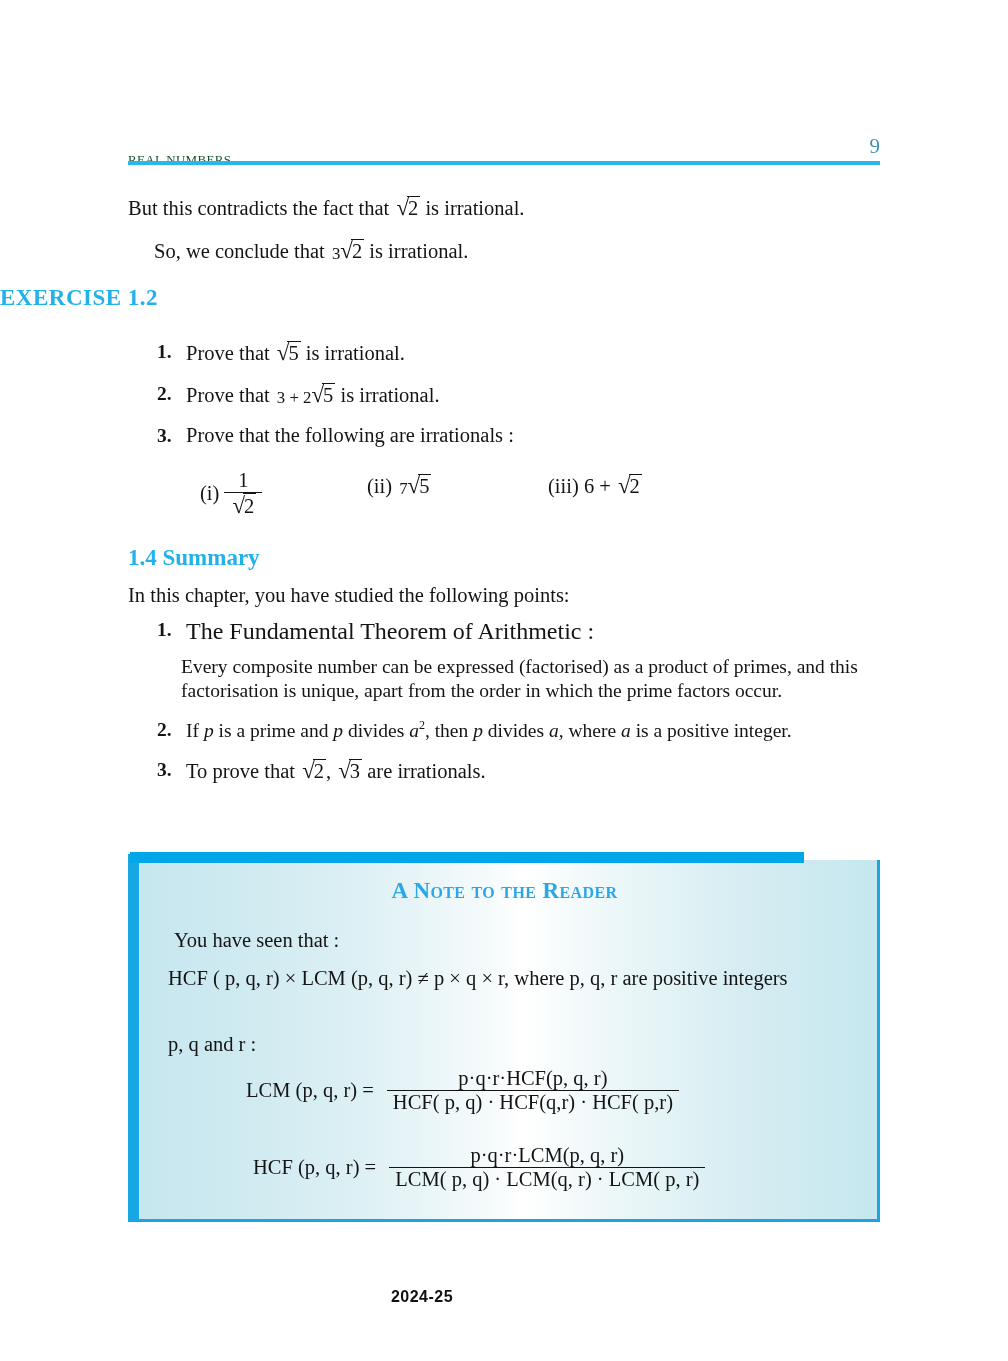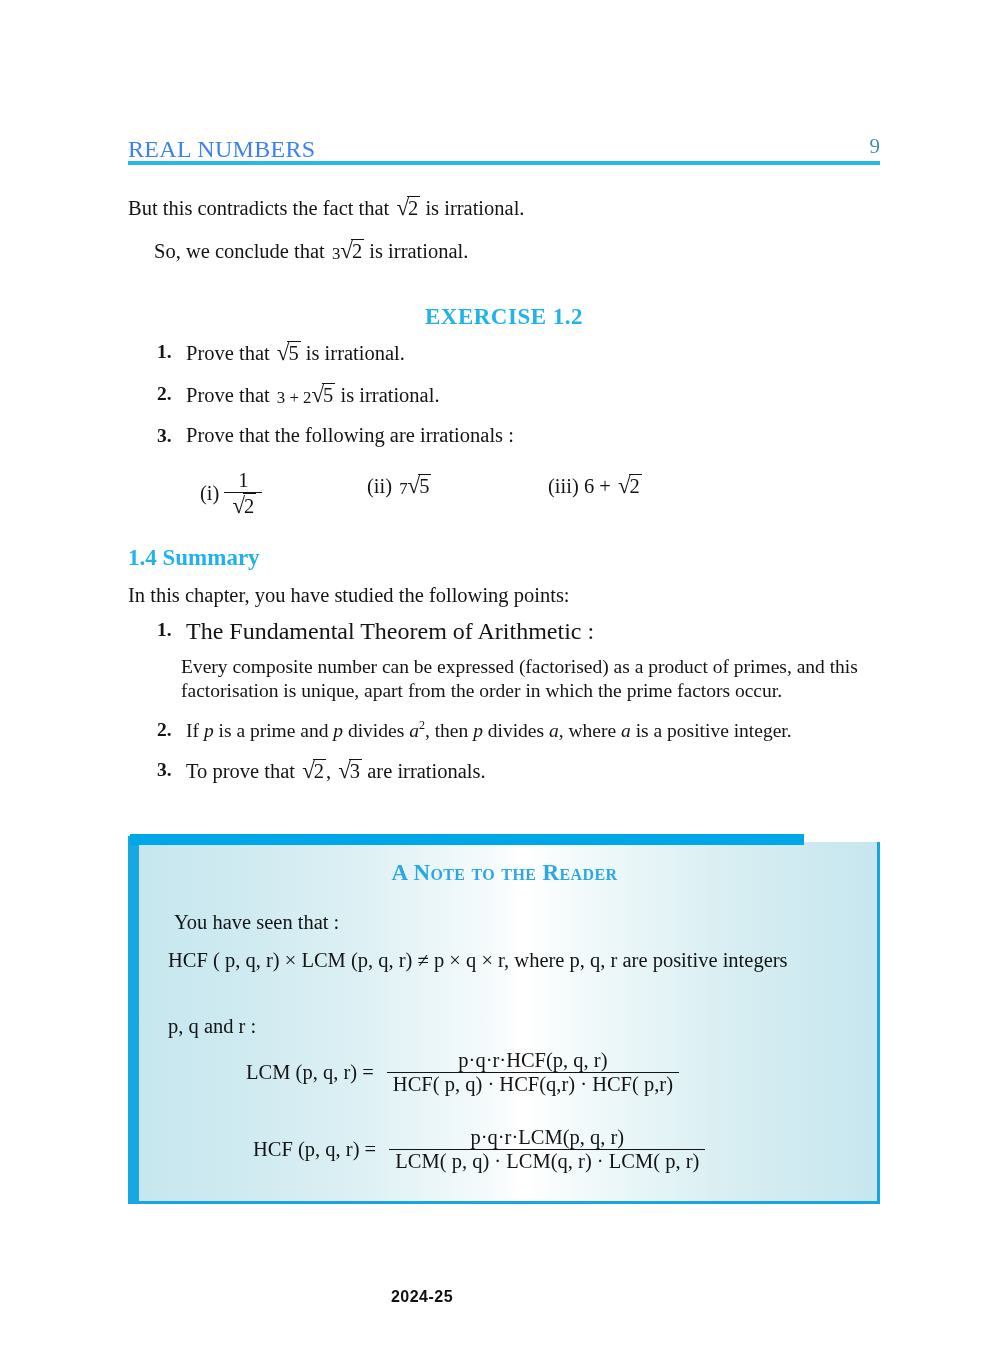--- a/index.html
+++ b/index.html
@@ -27,26 +27,26 @@
   .runhead {
     position: absolute;
     left: 128px;
     top: 136px;
     width: 752px;
     height: 30px;
   }
   .runhead-title {
     position: absolute;
     left: 0;
-    top: 0;
+    top: 16px;
     font-family: "Liberation Serif", "DejaVu Serif", serif;
-    font-size: 24px;
+    font-size: 13px;
     font-variant: small-caps;
     letter-spacing: 0.3px;
-    color: #3b82f6;
+    color: #14532d;
     white-space: nowrap;
   }
   .runhead-page {
     position: absolute;
     right: 0;
     top: -2px;
     font-size: 21px;
     color: #3f8fb8;
   }
   .runhead-rule {
@@ -61,24 +61,24 @@
   
   .body-line {
     position: absolute;
     font-size: 20.5px;
     line-height: 1;
     white-space: nowrap;
   }
 
   .exercise-title {
     position: absolute;
-    top: 304px;
+    top: 285px;
     left: 0;
     width: 1008px;
-    text-align: center;
+    text-align: left;
     font-size: 23px;
     font-weight: bold;
     color: #21b2ec;
     letter-spacing: 0.5px;
   }
 
   .num {
     position: absolute;
     font-weight: bold;
     font-size: 19.5px;
@@ -123,21 +123,21 @@
     text-align: center;
     line-height: 1.12;
   }
   .frac .fr-num { display: block; padding: 0 6px; }
   .frac .fr-den { display: block; padding: 0 6px; border-top: 1.4px solid #141414; }
 
   
   .note-box {
     position: absolute;
     left: 128px;
-    top: 834px;
+    top: 852px;
     width: 628px;
     height: 370px;
     box-sizing: border-box;
   }
   .note-shadow {
     position: absolute;
     left: 10px;
     top: 8px;
     width: 742px;
     height: 362px;

